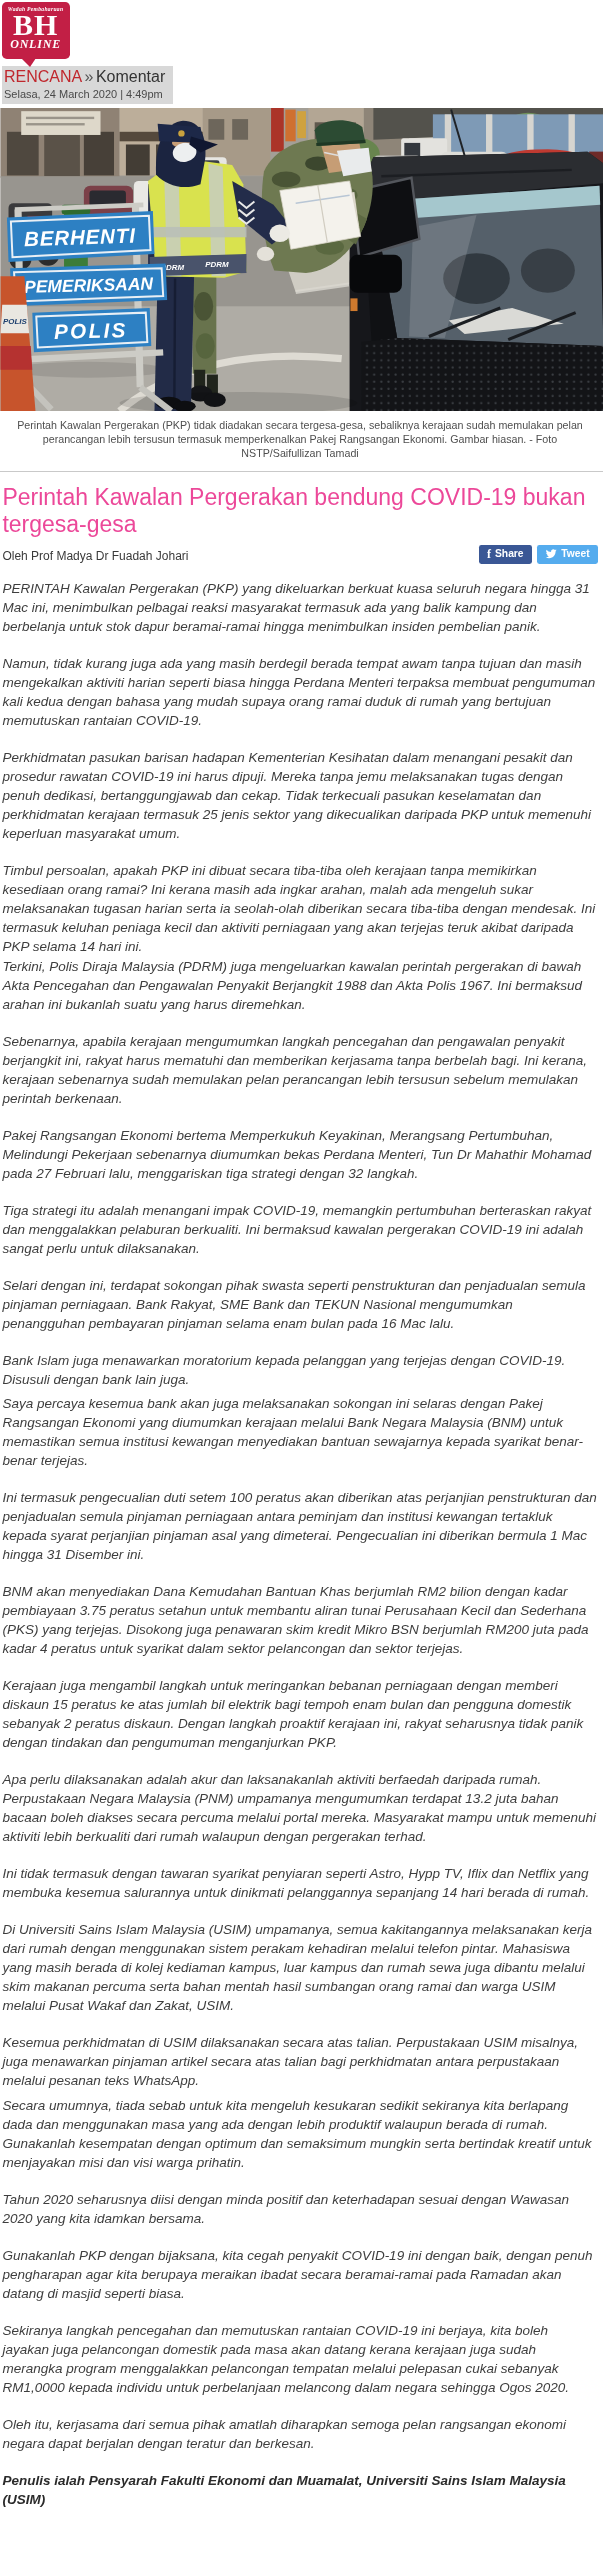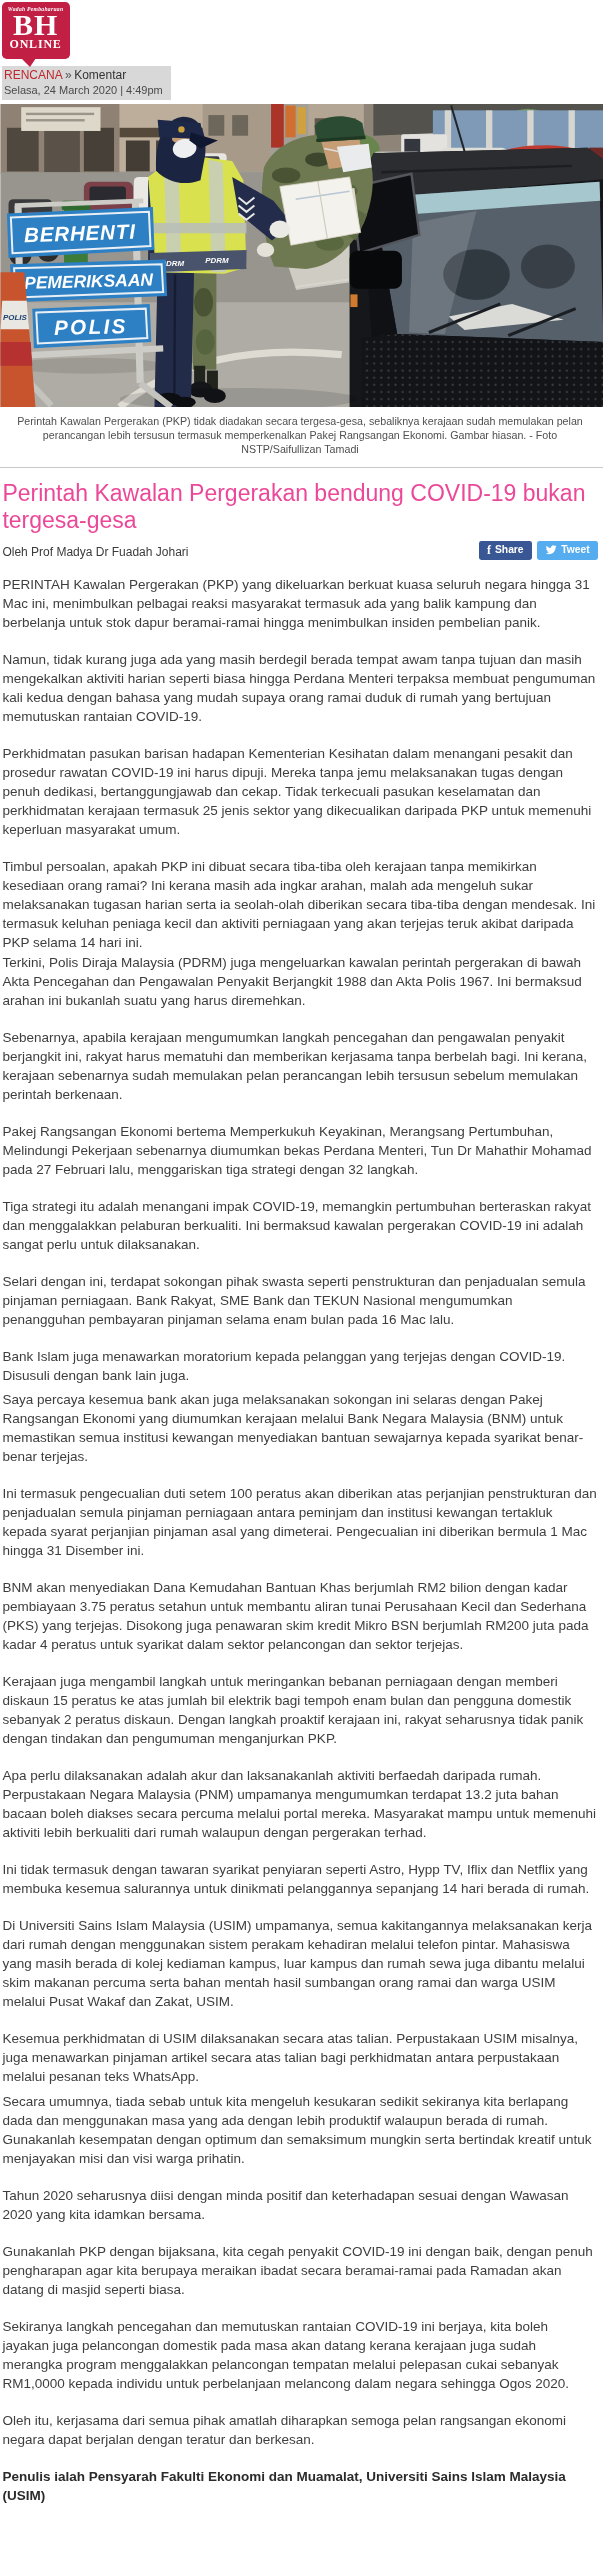--- a/index.html
+++ b/index.html
@@ -5,25 +5,25 @@
   html,body{margin:0;padding:0;background:#fff;}
   body{width:604px;font-family:"Liberation Sans",sans-serif;color:#3e3e3e;padding-bottom:22px;}
 
   
   .header{padding:1.6px 0 0 1.6px;}
   .logo{width:68px;height:57px;background:#c21f45;border-radius:4.8px;position:relative;
         color:#fff;text-align:center;cursor:pointer;}
   .logo-tagline{font-family:"Liberation Serif",serif;font-style:italic;font-weight:bold;
         font-size:5.6px;padding-top:4px;letter-spacing:0.3px;}
   .logo-bh{font-family:"Liberation Serif",serif;font-weight:bold;font-size:30px;line-height:25.4px;letter-spacing:0.8px;}
-  .logo-online{font-family:"Liberation Serif",serif;font-weight:bold;font-size:12px;letter-spacing:0.8px;}
+  .logo-online{font-family:"Liberation Serif",serif;font-weight:bold;font-style:italic;font-size:12px;letter-spacing:0.8px;}
   .logo-tail{position:absolute;left:19px;bottom:-8.7px;width:0;height:0;
         border-left:9.5px solid transparent;border-right:6.4px solid transparent;border-top:9.5px solid #c21f45;}
   .meta-box{display:inline-block;background:#d8d8d8;padding:2.4px 8px 3.2px 2.4px;margin-top:7.1px;}
-  .breadcrumb{font-size:12px;}
+  .breadcrumb{font-size:16px;}
   .crumb-section{color:#c0272d;cursor:pointer;}
   .crumb-sep{color:#555;margin:0 2.4px;}
   .crumb-sub{color:#333;cursor:pointer;}
   .datetime{font-size:11px;color:#4a4a4a;margin-top:2.4px;}
 
   
   figure{margin:4.8px 0 0 0;}
   .photo-svg{display:block;}
   figcaption{font-size:10.7px;color:#4f4f4f;line-height:1.32;padding:6.4px 6.4px 0 2.4px;text-align:center;}
   .sign-text{font-style:italic;font-weight:bold;fill:#ffffff;font-family:"Liberation Sans",sans-serif;}
@@ -36,21 +36,21 @@
   .byline{font-size:12px;color:#3a3a3a;padding-top:4px;}
   .share-buttons{display:flex;gap:5.6px;}
   .share-btn{border:none;color:#fff;font-size:10.3px;font-weight:bold;padding:3.2px 8px;border-radius:2.4px;
         display:flex;align-items:center;gap:4px;font-family:"Liberation Sans",sans-serif;cursor:pointer;line-height:12.7px;}
   .btn-fb{background:#3a5795;}
   .btn-tw{background:#55acee;}
   .fb-f{font-family:"Liberation Serif",serif;font-weight:bold;font-size:12px;line-height:10.3px;}
 
   
   article{margin:0 6.4px 0 2.4px;}
-  article p{font-size:13.5px;line-height:19px;color:#3e3e3e;margin:18px 0 0 0;}
+  article p{font-size:13.5px;line-height:19px;color:#3e3e3e;margin:18px 0 0 0;font-style:italic;}
   article p.first{margin-top:15px;}
   article p.tight{margin-top:0.8px;}
   article p.semi{margin-top:5.6px;}
   article p.author{font-weight:bold;color:#2b2b2b;}
 </style>
 </head>
 <body>
 
 <div class="header">
   <div class="logo">

